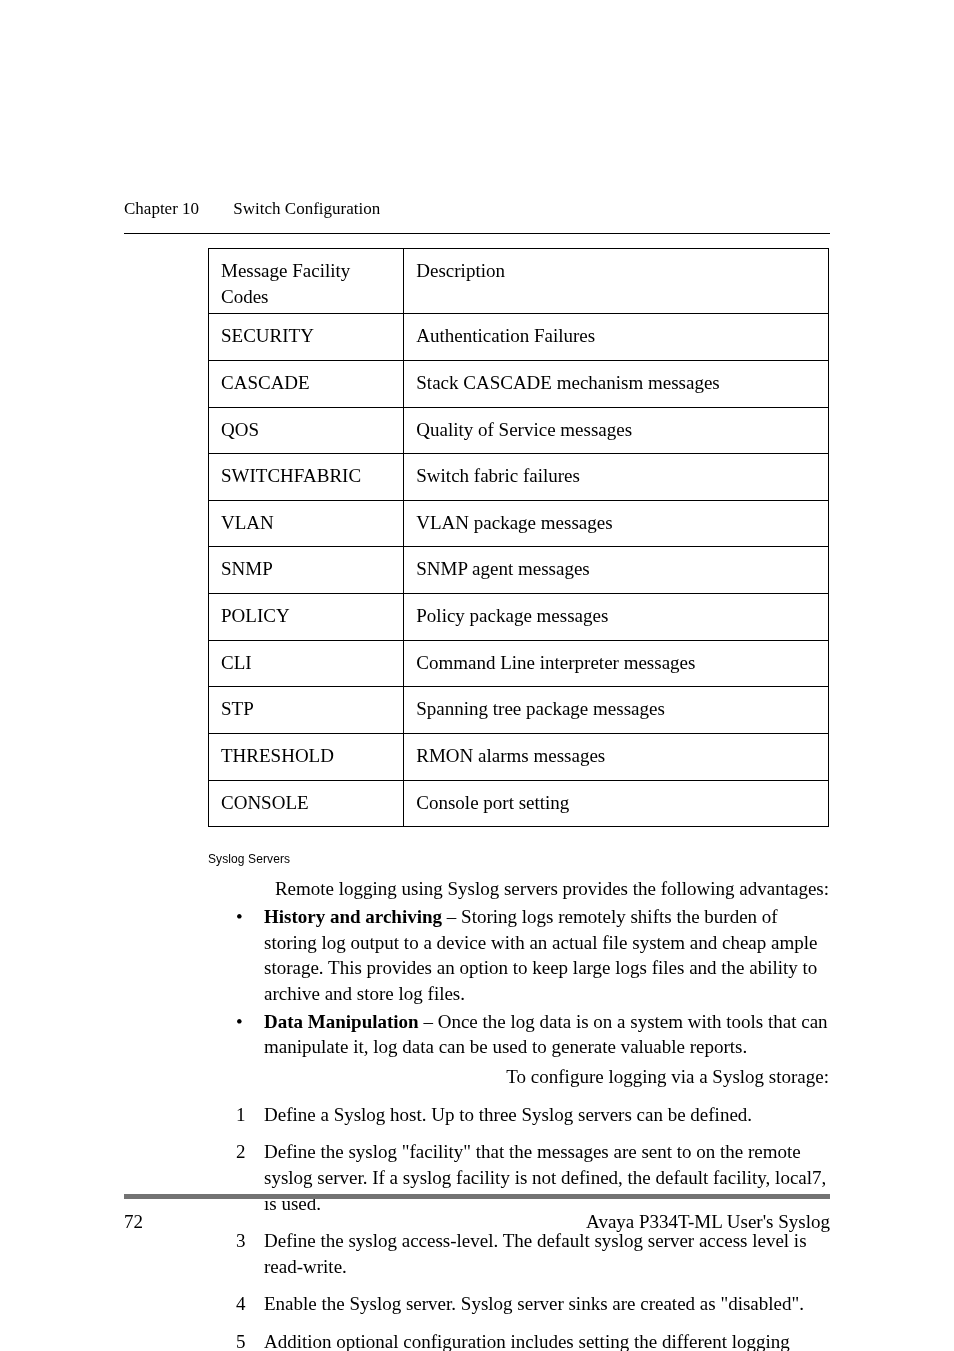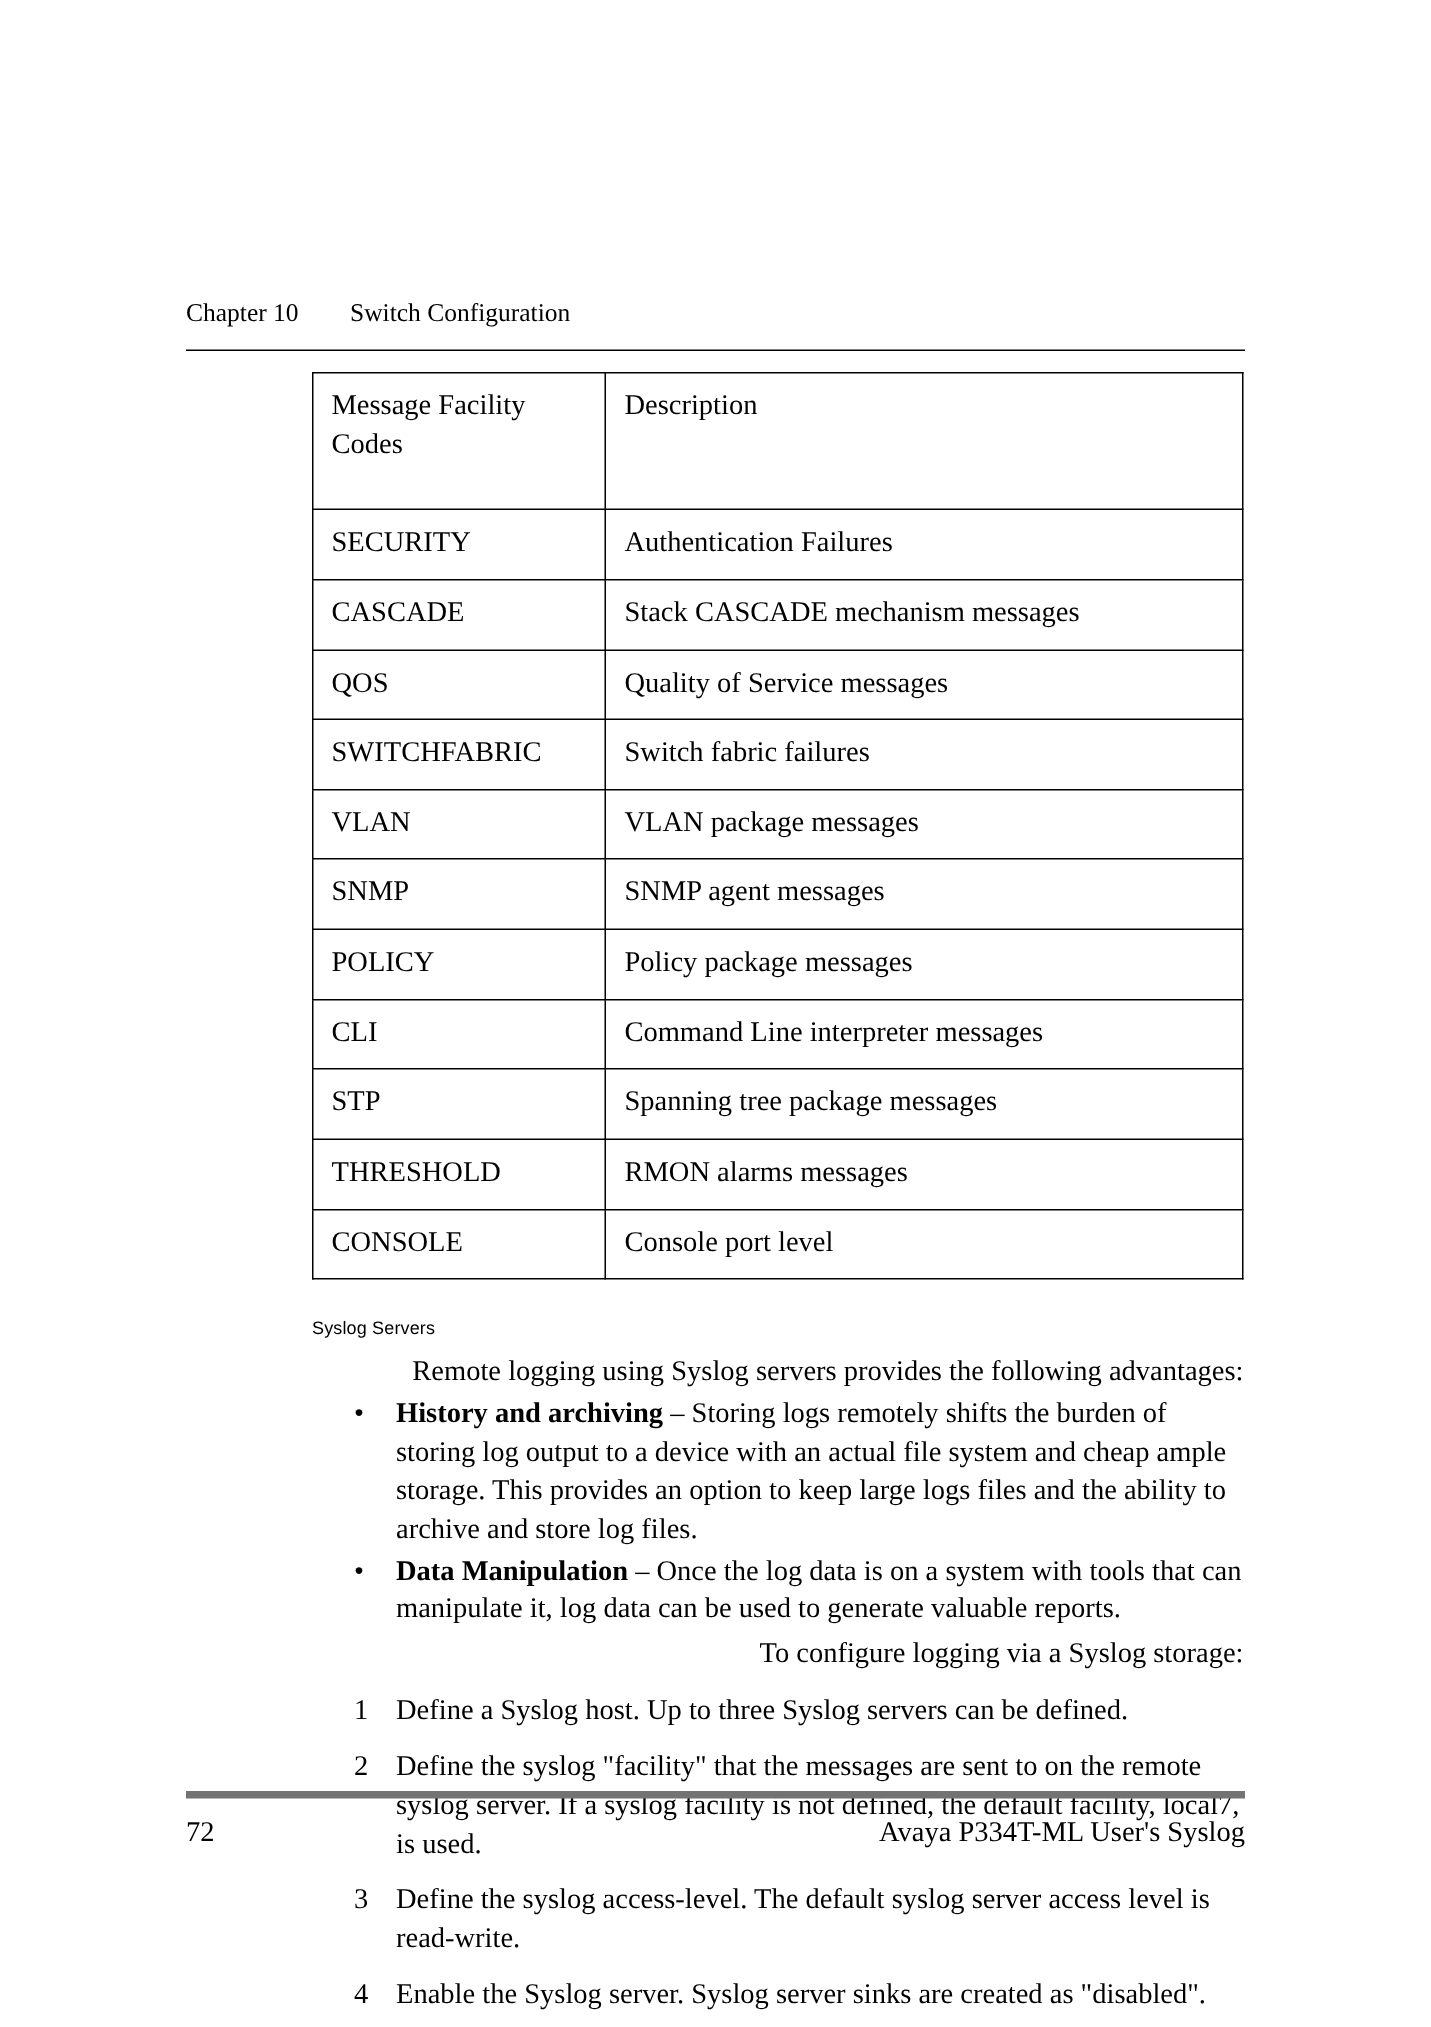--- a/index.html
+++ b/index.html
@@ -52,21 +52,21 @@
     padding: 9px 12px 11px 12px;
     text-align: left;
     vertical-align: top;
     font-weight: normal;
   }
   table.codes th:first-child, table.codes td:first-child { width: 31.5%; }
   table.codes thead th {
     font-weight: normal;
   }
   
-  table.codes thead th { padding-bottom: 30px; }
+  table.codes thead th { padding-bottom: 4px; }
 
   .section-title {
     font-family: Arial, Helvetica, sans-serif;
     font-size: 12px;
     margin-top: 24px;
     margin-bottom: 8px;
     font-weight: 400;
     letter-spacing: 0.1px;
   }
 
@@ -185,21 +185,21 @@
         <tr>
             <td>STP</td>
             <td>Spanning tree package messages</td>
           </tr>
         <tr>
             <td>THRESHOLD</td>
             <td>RMON alarms messages</td>
           </tr>
         <tr>
             <td>CONSOLE</td>
-            <td>Console port level</td>
+            <td>Console port setting</td>
           </tr>
       </tbody>
     </table>
 
     <div class="section-title">Syslog Servers</div>
 
     <p class="para">Remote logging using Syslog servers provides the following advantages:</p>
 
     <ul class="bullets">
       <li><span class="bold">History and archiving</span><span> – Storing logs remotely shifts the burden of storing log output to a device with an actual file system and cheap ample storage. This provides an option to keep large logs files and the ability to archive and store log files.</span></li>

